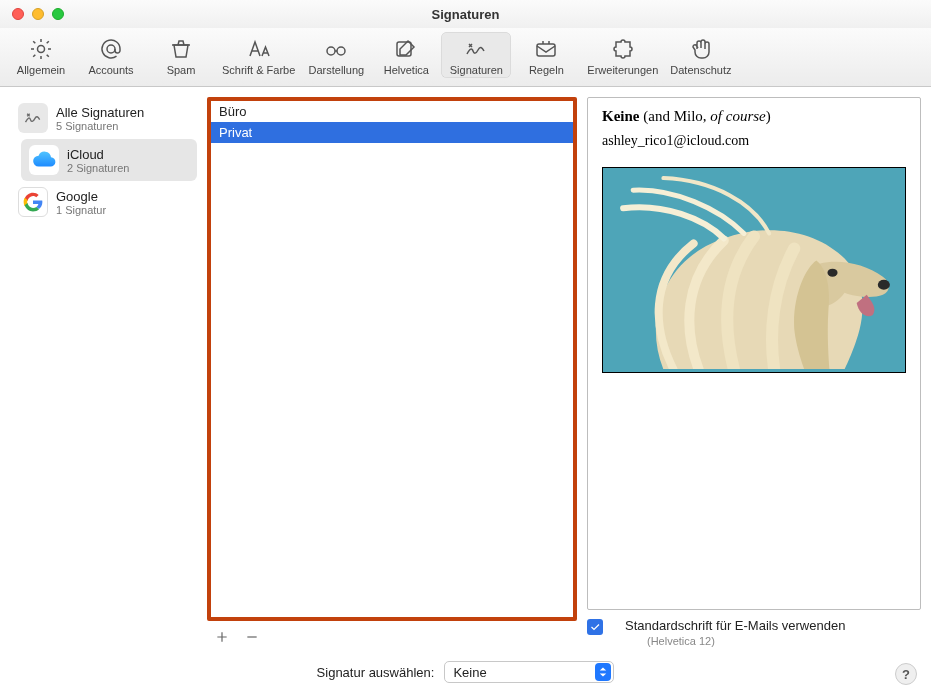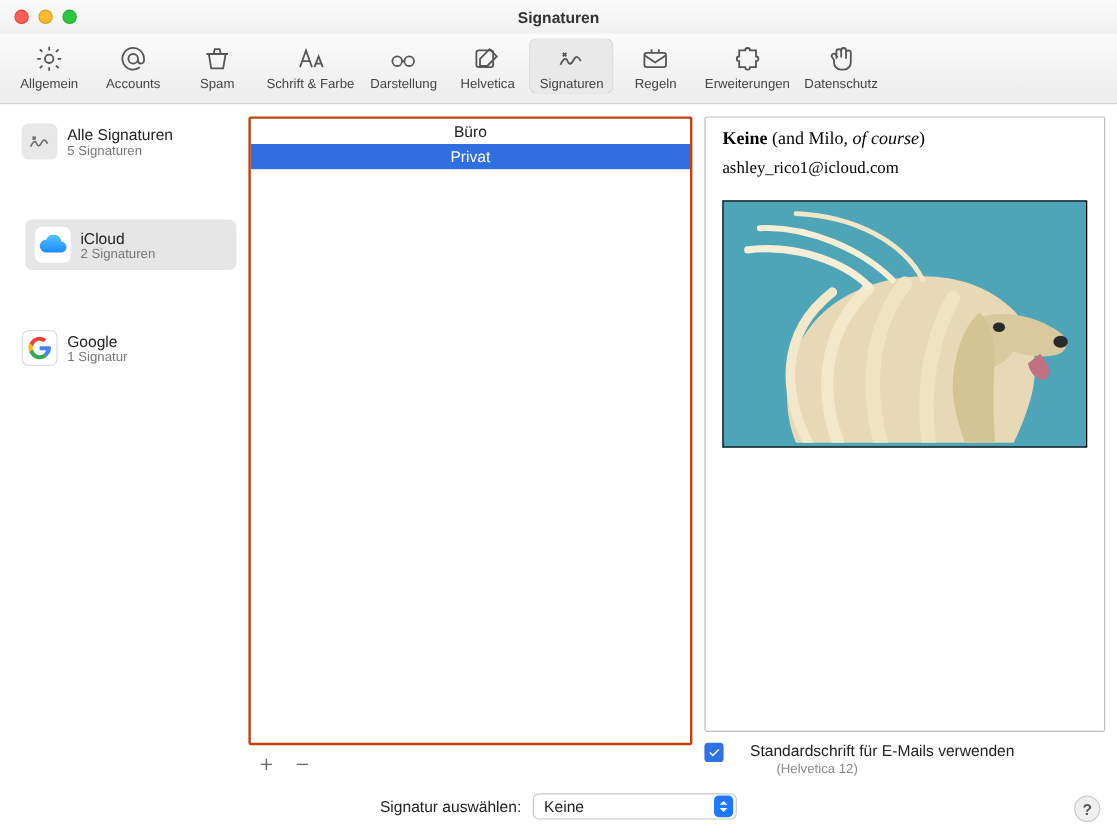--- a/index.html
+++ b/index.html
@@ -33,33 +33,33 @@
   min-width:70px; padding:4px 6px 2px 6px; border-radius:6px; cursor:default; }
 .tb-item.sel { background:#e9e9e9; box-shadow: inset 0 0 0 0.5px rgba(0,0,0,0.12); }
 .tb-ico { width:28px; height:26px; display:flex; align-items:center; justify-content:center; color:#555; }
 .tb-ico svg { width:24px; height:24px; stroke:#555; fill:none; stroke-width:1.5; }
 .tb-lbl { font-size:11px; color:#444; margin-top:2px; white-space:nowrap;}
 .content {
   flex:1; display:flex; gap:10px; padding:10px 10px 8px 10px;
   background:#fff;
 }
 .col-left { width:190px; }
-.acct-list { display:flex; flex-direction:column;gap:44px; }
+.acct-list { display:flex; flex-direction:column; }
 .acct-row { display:flex; align-items:center; gap:8px; padding:6px 8px; border-radius:6px; cursor:default;}
 .acct-row.sel { background:#e6e6e6;margin-left:11px; }
 .acct-ico { width:30px; height:30px; border-radius:6px; display:flex; align-items:center; justify-content:center; flex-shrink:0; }
 .acct-ico.all { background:#e8e8e8; }
 .acct-ico.cloud { background:#fff; }
 .acct-ico.google { background:#fff; border:0.5px solid #ddd;}
 .acct-txt .t1 { font-size:13px; color:#222; }
 .acct-txt .t2 { font-size:11px; color:#777; }
 .col-mid { flex:0 0 370px; display:flex; flex-direction:column; }
 .list-frame {
-  flex:1; border:2px solid #c2410c; background:#fff; border-radius:2px;
-  display:flex; flex-direction:column; overflow:hidden;text-align:center;
+  flex:1; border:4px solid #c2410c; background:#fff; border-radius:2px;
+  display:flex; flex-direction:column; overflow:hidden;
 }
 .sig-row { font-size:13px; padding:3px 8px; color:#222; cursor:default; }
 .sig-row.sel { background:#2f6fe0; color:#fff; }
 .plusminus { display:flex; gap:8px; padding:6px 4px 0 4px; }
 .pm-btn { width:22px; height:20px; display:flex; align-items:center; justify-content:center; color:#555; cursor:default;}
 .pm-btn svg { width:16px; height:16px; stroke:#666; stroke-width:1.8; fill:none; }
 .col-right { flex:1; display:flex; flex-direction:column; }
 .preview {
   flex:1; border:1px solid #bdbdbd; border-radius:2px; background:#fff; padding:10px 14px;
   display:flex; flex-direction:column; gap:8px;

